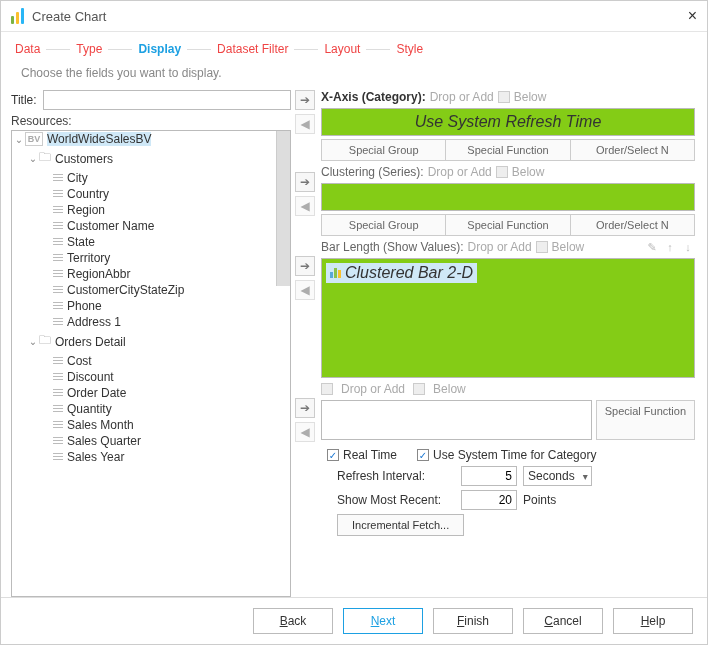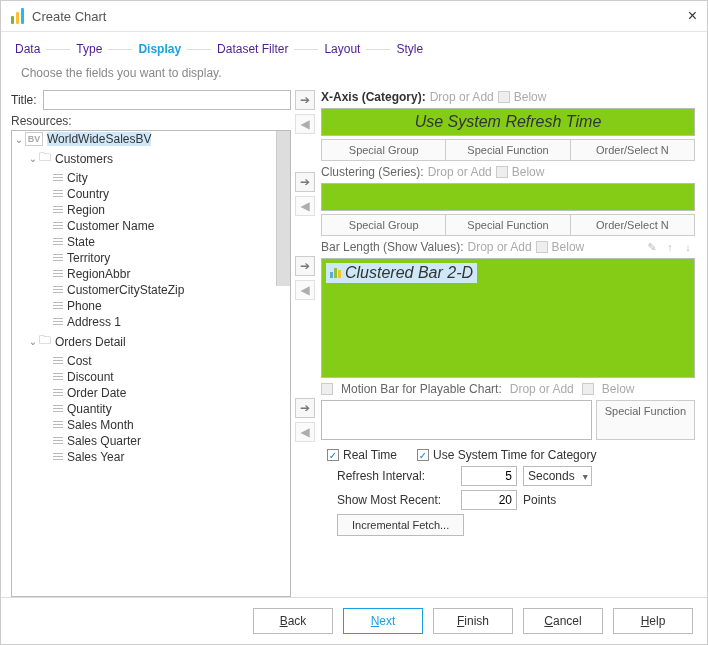--- a/index.html
+++ b/index.html
@@ -7,21 +7,21 @@
   .window { width: 708px; height: 645px; border: 1px solid #ccc; display: flex; flex-direction: column; }
   .titlebar { display: flex; align-items: center; padding: 6px 10px; border-bottom: 1px solid #e5e5e5; }
   .titlebar .logo { display: flex; gap: 2px; margin-right: 8px; }
   .bar { width: 3px; border-radius: 1px; }
   .bar.g { height: 8px; background: #7cb342; align-self: flex-end; }
   .bar.y { height: 12px; background: #fbc02d; align-self: flex-end; }
   .bar.b { height: 16px; background: #29b6f6; align-self: flex-end; }
   .titlebar .title { font-size: 13px; color: #555; }
   .titlebar .close { margin-left: auto; font-size: 16px; color: #333; cursor: pointer; }
   .steps { display: flex; align-items: center; padding: 10px 14px; gap: 6px; }
-  .step { color: #4c1d95; font-size: 12px; }
+  .step { color: #ef4444; font-size: 12px; }
   .step.active { color: #1da0e2; font-weight: bold; }
   .step-sep { flex: 0 0 24px; height: 1px; border-top: 1px solid #ddd; }
   .subtitle { color: #888; font-size: 12px; padding: 0 20px 10px; }
   .content { flex: 1; display: flex; padding: 0 10px; gap: 4px; overflow: hidden; }
   .left { width: 280px; display: flex; flex-direction: column; border-radius: 29px; }
   .title-row { display: flex; align-items: center; gap: 6px; margin-bottom: 4px; }
   .title-row input { flex: 1; border: 1px solid #bbb; height: 20px; padding: 0 4px; font-size: 12px; }
   .left .lbl { font-size: 12px; color: #444; margin-bottom: 2px; }
   .tree-box { flex: 1; border: 1px solid #bbb; overflow-y: auto; position: relative; }
   .tree ul { list-style: none; margin: 0; padding: 0 0 0 14px; }
@@ -295,21 +295,20 @@
               <span></span>
               <span></span>
               <span></span>
             </span>
           <span>Clustered Bar 2-D</span>
         </span>
       </div>
 
       <div class="motion-row">
         <span class="drop-icon"></span>
-        <span>Motion Bar for Playable Chart:</span>
         <span class="dim">Drop or Add</span>
         <span class="drop-icon"></span>
         <span class="dim">Below</span>
       </div>
       <div style="display:flex; gap:4px; align-items:stretch;">
         <div class="motion-drop"></div>
         <div class="specfn-btn">Special Function</div>
       </div>
 
       <div style="display:flex; gap:20px; padding-left:6px; margin-top:4px;">

